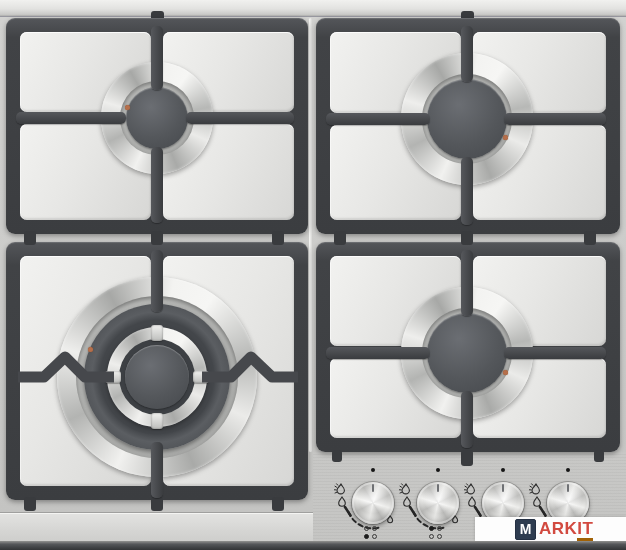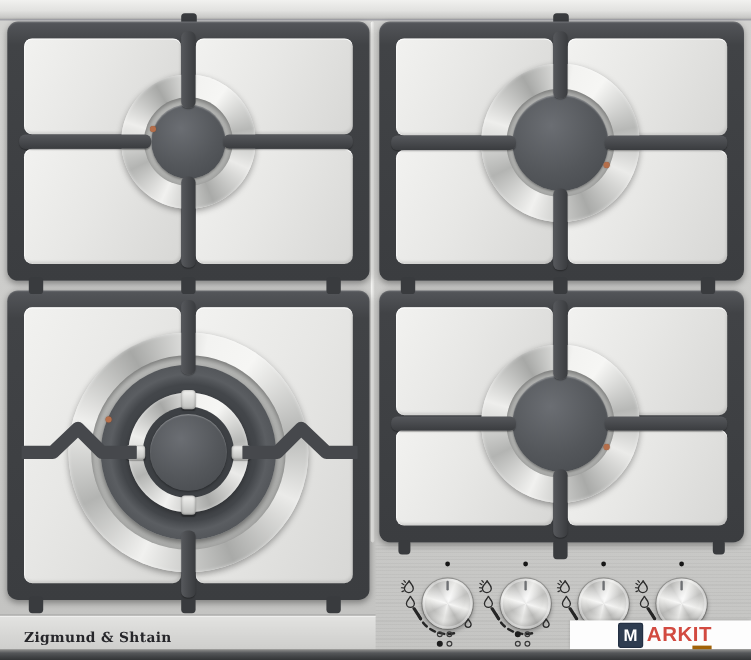--- a/index.html
+++ b/index.html
@@ -250,21 +250,20 @@
     </svg>
     <div class="abs knob" style="left:21px;top:22px;">
       <div class="kmark"></div>
     </div>
     <svg class="abs" style="left:11px;top:46px;" width="66" height="24" viewBox="0 0 66 24">
       <path d="M3 1 L8.5 9.5" stroke="#262626" stroke-width="2.6" stroke-linecap="round" fill="none"></path>
       <path d="M6.5 6 A26 26 0 0 0 39 21" fill="none" stroke="#262626" stroke-width="2" stroke-dasharray="4.5 3.5" stroke-linecap="round"></path>
     </svg>
   </div>
 
-  <div class="abs brand" style="left:20px;top:524px;">Zigmund &amp; Shtain</div>
 
   <div class="abs wm" style="left:475px;top:517px;width:151px;height:24px;z-index:9;">
     <span class="wm-m">M</span>
     <span class="wm-t"><span>ARK</span><span class="wm-it">IT</span></span>
   </div>
 
   <div class="abs bottom-edge" style="left:0;top:541px;width:626px;height:9px;z-index:10;"></div>
 </div>
 
 </body></html>

